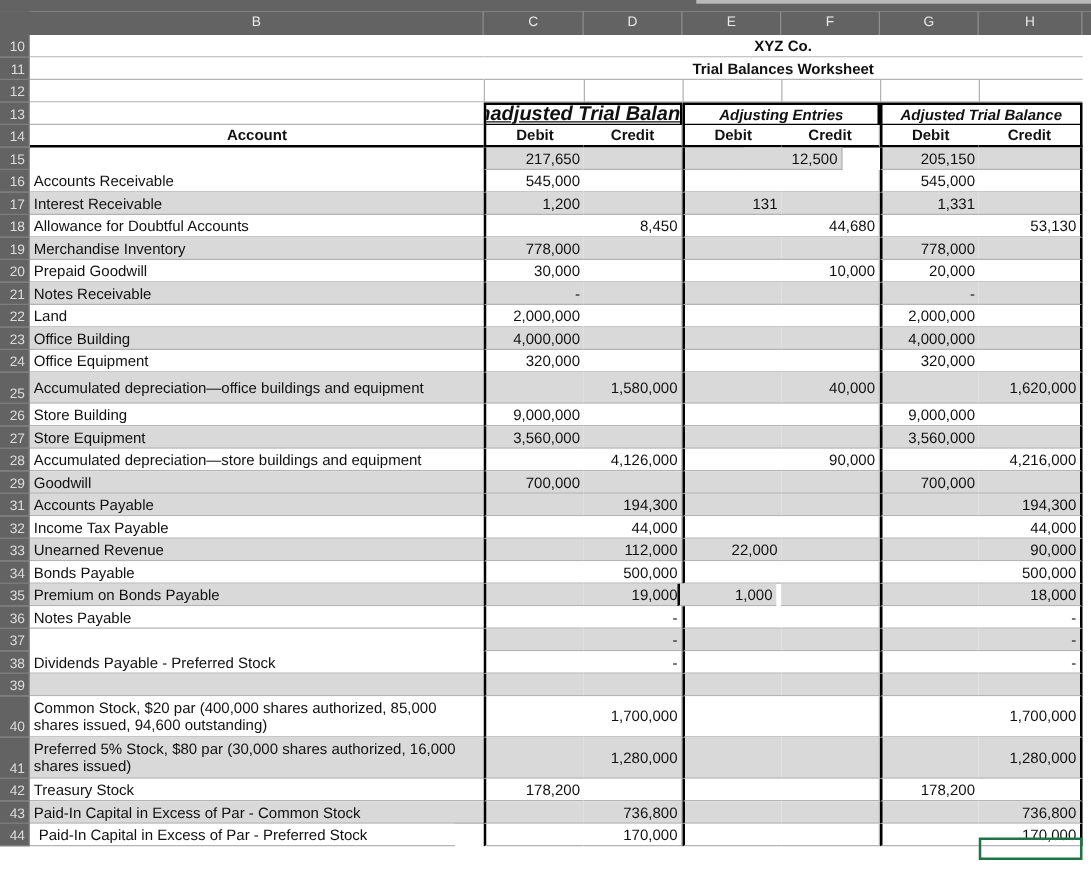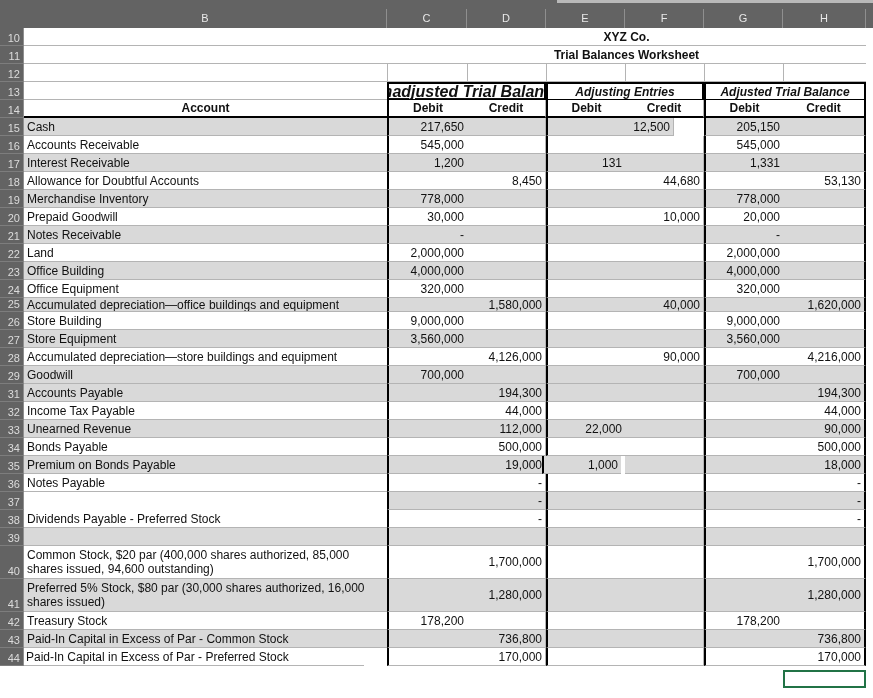--- a/index.html
+++ b/index.html
@@ -129,21 +129,20 @@
           <div class="c white ctr bold tr" style="left: 443px; width: 79px; border-bottom: 2px solid rgb(0, 0, 0);">Credit</div>
           <div class="c white ctr bold bl" style="left: 522px; width: 79px; border-bottom: 2px solid rgb(0, 0, 0);">Debit</div>
           <div class="c white ctr bold tr" style="left: 601px; width: 79px; border-bottom: 2px solid rgb(0, 0, 0);">Credit</div>
           <div class="c white ctr bold bl" style="left: 680px; width: 79px; border-bottom: 2px solid rgb(0, 0, 0);">Debit</div>
           <div class="c white ctr bold br" style="left: 759px; width: 83px; border-bottom: 2px solid rgb(0, 0, 0);">Credit</div>
         </div>
       </div>
       <div class="row" style="height: 18px;">
         <div class="rowhdr">15</div>
         <div class="cells">
-          <div class="c shade " style="left: 0px; width: 363px; padding-left: 3px;">Cash</div>
           <div class="c shade num" style="left: 363px; width: 80px; border-left: 2px solid rgb(0, 0, 0);">217,650</div>
           <div class="c shade num tr" style="left: 443px; width: 79px;"></div>
           <div class="c shade num" style="left: 522px; width: 79px; border-left: 2px solid rgb(0, 0, 0);"></div>
           <div class="c shade num tr" style="left: 571px; width: 79px;">12,500</div>
           <div class="c shade num" style="left: 680px; width: 79px; border-left: 2px solid rgb(0, 0, 0);">205,150</div>
           <div class="c shade num" style="left: 759px; width: 83px; border-right: 2px solid rgb(0, 0, 0);"></div>
         </div>
       </div>
       <div class="row" style="height: 18px;">
         <div class="rowhdr">16</div>
@@ -246,21 +245,21 @@
         <div class="cells">
           <div class="c white " style="left: 0px; width: 363px; padding-left: 3px;">Office Equipment</div>
           <div class="c white num" style="left: 363px; width: 80px; border-left: 2px solid rgb(0, 0, 0);">320,000</div>
           <div class="c white num tr" style="left: 443px; width: 79px;"></div>
           <div class="c white num" style="left: 522px; width: 79px; border-left: 2px solid rgb(0, 0, 0);"></div>
           <div class="c white num tr" style="left: 601px; width: 79px;"></div>
           <div class="c white num" style="left: 680px; width: 79px; border-left: 2px solid rgb(0, 0, 0);">320,000</div>
           <div class="c white num" style="left: 759px; width: 83px; border-right: 2px solid rgb(0, 0, 0);"></div>
         </div>
       </div>
-      <div class="row" style="height: 14px; text-decoration: underline;">
+      <div class="row" style="height: 25px; text-decoration: underline;">
         <div class="rowhdr">25</div>
         <div class="cells">
           <div class="c shade " style="left: 0px; width: 363px; padding-left: 3px;">Accumulated depreciation—office buildings and equipment</div>
           <div class="c shade num" style="left: 363px; width: 80px; border-left: 2px solid rgb(0, 0, 0);"></div>
           <div class="c shade num tr" style="left: 443px; width: 79px;">1,580,000</div>
           <div class="c shade num" style="left: 522px; width: 79px; border-left: 2px solid rgb(0, 0, 0);"></div>
           <div class="c shade num tr" style="left: 601px; width: 79px;">40,000</div>
           <div class="c shade num" style="left: 680px; width: 79px; border-left: 2px solid rgb(0, 0, 0);"></div>
           <div class="c shade num" style="left: 759px; width: 83px; border-right: 2px solid rgb(0, 0, 0);">1,620,000</div>
         </div>
@@ -465,21 +464,21 @@
           <div class="c shade num tr" style="left: 443px; width: 79px;">736,800</div>
           <div class="c shade num" style="left: 522px; width: 79px; border-left: 2px solid rgb(0, 0, 0);"></div>
           <div class="c shade num tr" style="left: 601px; width: 79px;"></div>
           <div class="c shade num" style="left: 680px; width: 79px; border-left: 2px solid rgb(0, 0, 0);"></div>
           <div class="c shade num" style="left: 759px; width: 83px; border-right: 2px solid rgb(0, 0, 0);">736,800</div>
         </div>
       </div>
       <div class="row" style="height: 18px;">
         <div class="rowhdr">44</div>
         <div class="cells">
-          <div class="c white " style="left: 0px; width: 340px; padding-left: 2px;">Paid-In Capital in Excess of Par - Preferred Stock</div>
+          <div class="c white " style="left: 0px; width: 340px; padding-left: 7px;">Paid-In Capital in Excess of Par - Preferred Stock</div>
           <div class="c white num" style="left: 363px; width: 80px; border-left: 2px solid rgb(0, 0, 0);"></div>
           <div class="c white num tr" style="left: 443px; width: 79px;">170,000</div>
           <div class="c white num" style="left: 522px; width: 79px; border-left: 2px solid rgb(0, 0, 0);"></div>
           <div class="c white num tr" style="left: 601px; width: 79px;"></div>
           <div class="c white num" style="left: 680px; width: 79px; border-left: 2px solid rgb(0, 0, 0);"></div>
           <div class="c white num" style="left: 759px; width: 83px; border-right: 2px solid rgb(0, 0, 0);">170,000</div>
         </div>
       </div>
     </div>
 

